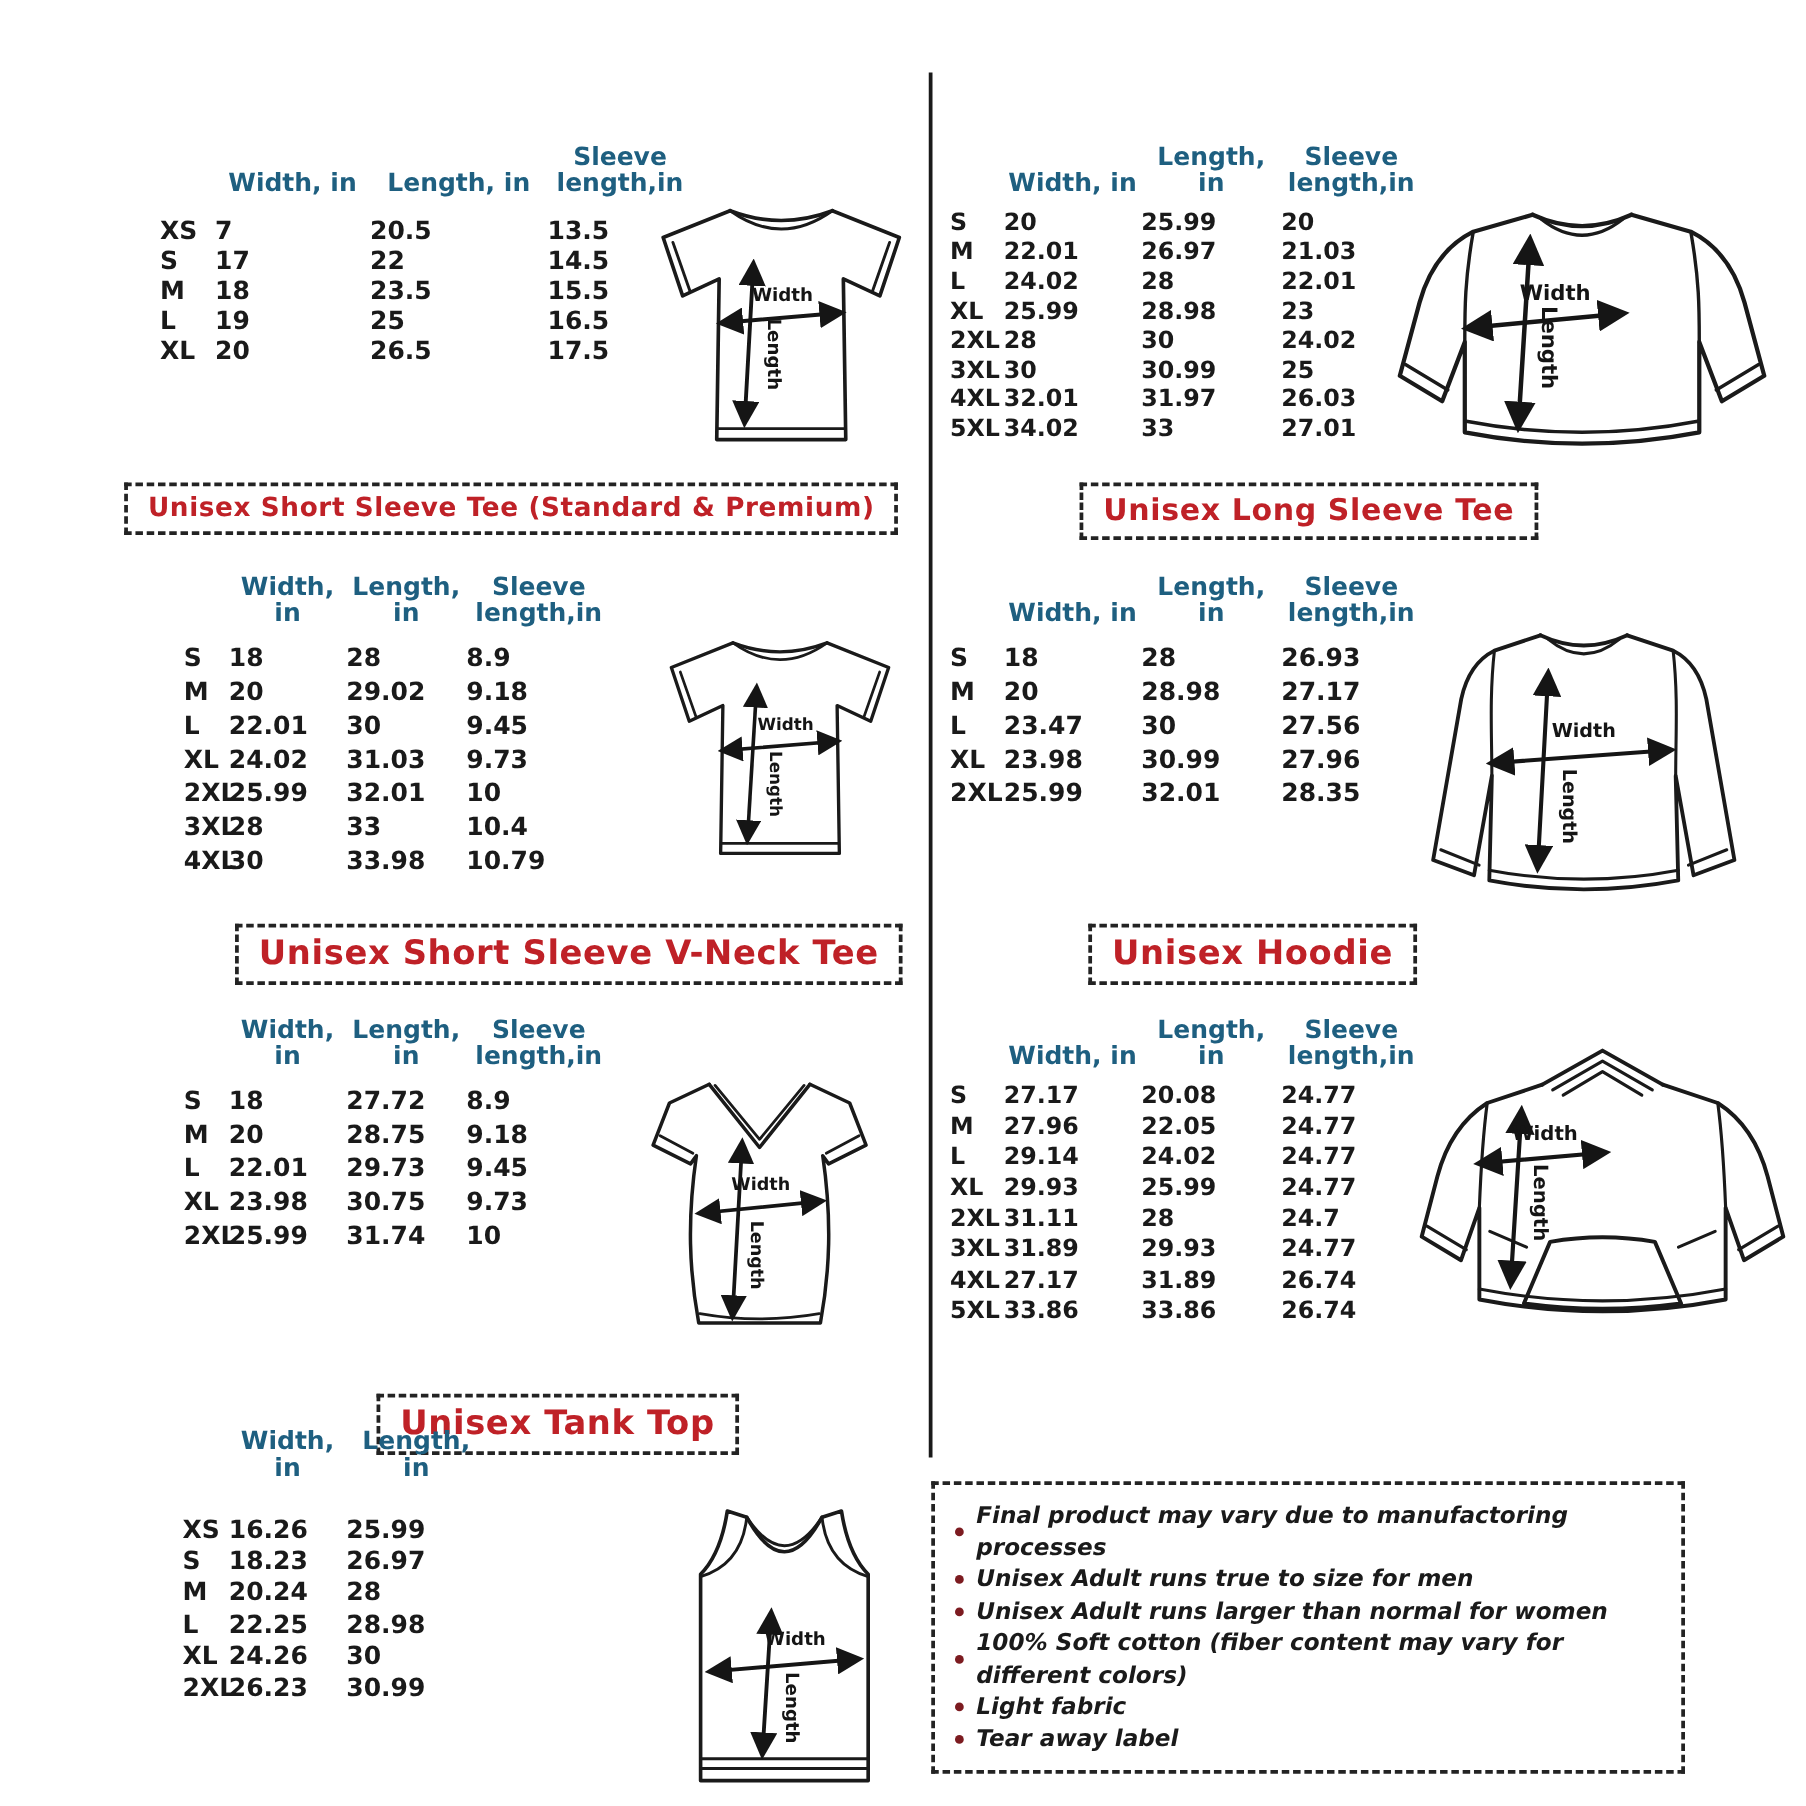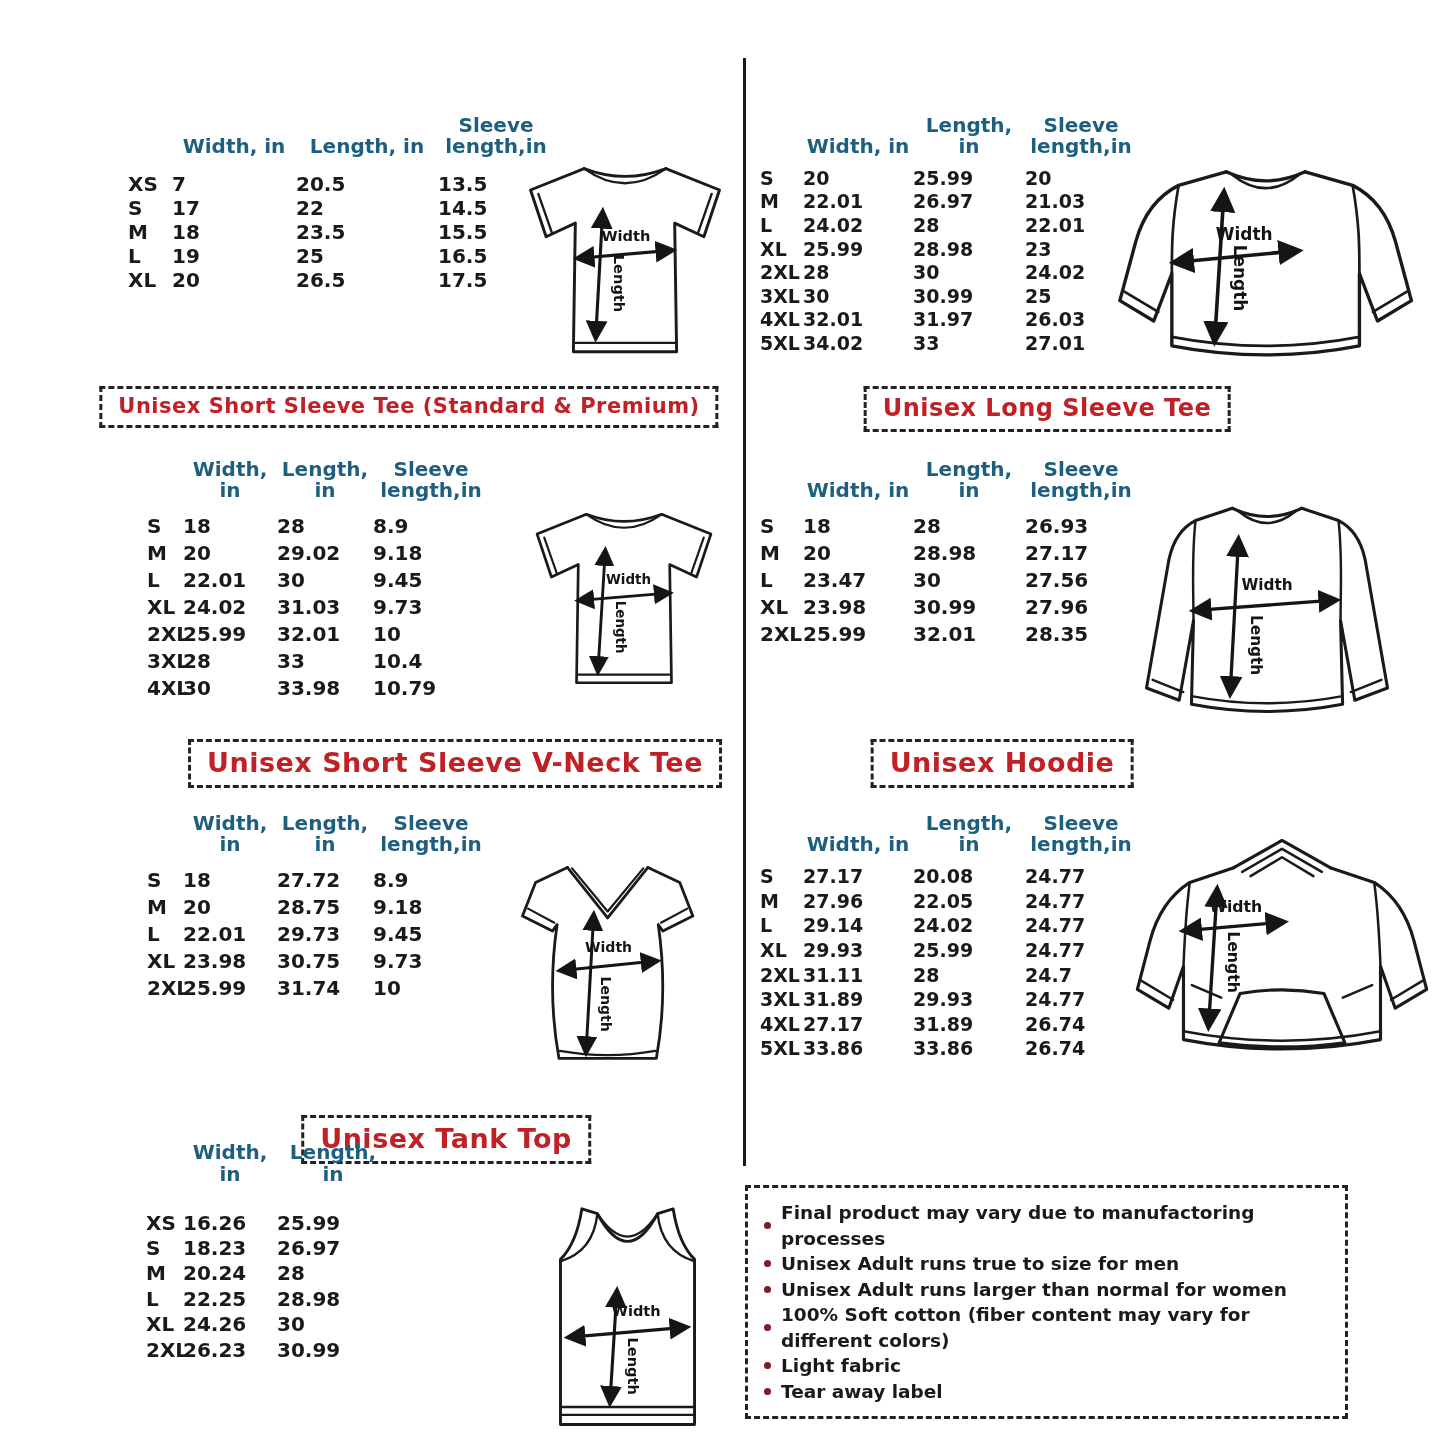--- a/index.html
+++ b/index.html
@@ -46,21 +46,21 @@
   .gap12{margin-top:12px;} .gap8{margin-top:8px;} .gap6{margin-top:6px;} .gap30{margin-top:30px;}
   .divider{position:absolute;background:var(--ink);}
   svg.garment{position:absolute;}
   .g{fill:#ffffff;stroke:#1a1a1a;stroke-width:3;stroke-linejoin:round;stroke-linecap:round;}
   .d{fill:none;stroke:#1a1a1a;stroke-width:3;stroke-linejoin:round;stroke-linecap:round;}
   .thin{stroke-width:2.4;}
   .meas{stroke:#151515;stroke-width:3.2;stroke-linecap:round;}
   .lab{font:bold 15px "DejaVu Sans","Liberation Sans",sans-serif;fill:#151515;}
   .notes{
     position:absolute;border:3px dashed #232323;padding:12px 16px;
-    font-weight:bold;font-size:18.5px;line-height:25.5px;
+    font-weight:bold;font-size:18.5px;line-height:25.5px;font-style:italic;
   }
   .note-line{display:flex;align-items:center;}
   .dot{width:7px;height:7px;border-radius:50%;background:var(--bullet_red);
     display:inline-block;margin-right:10px;flex:0 0 auto;}
 </style>
 </head>
 <body>
 
 <svg width="0" height="0" style="position:absolute" aria-hidden="true">
   <defs>

